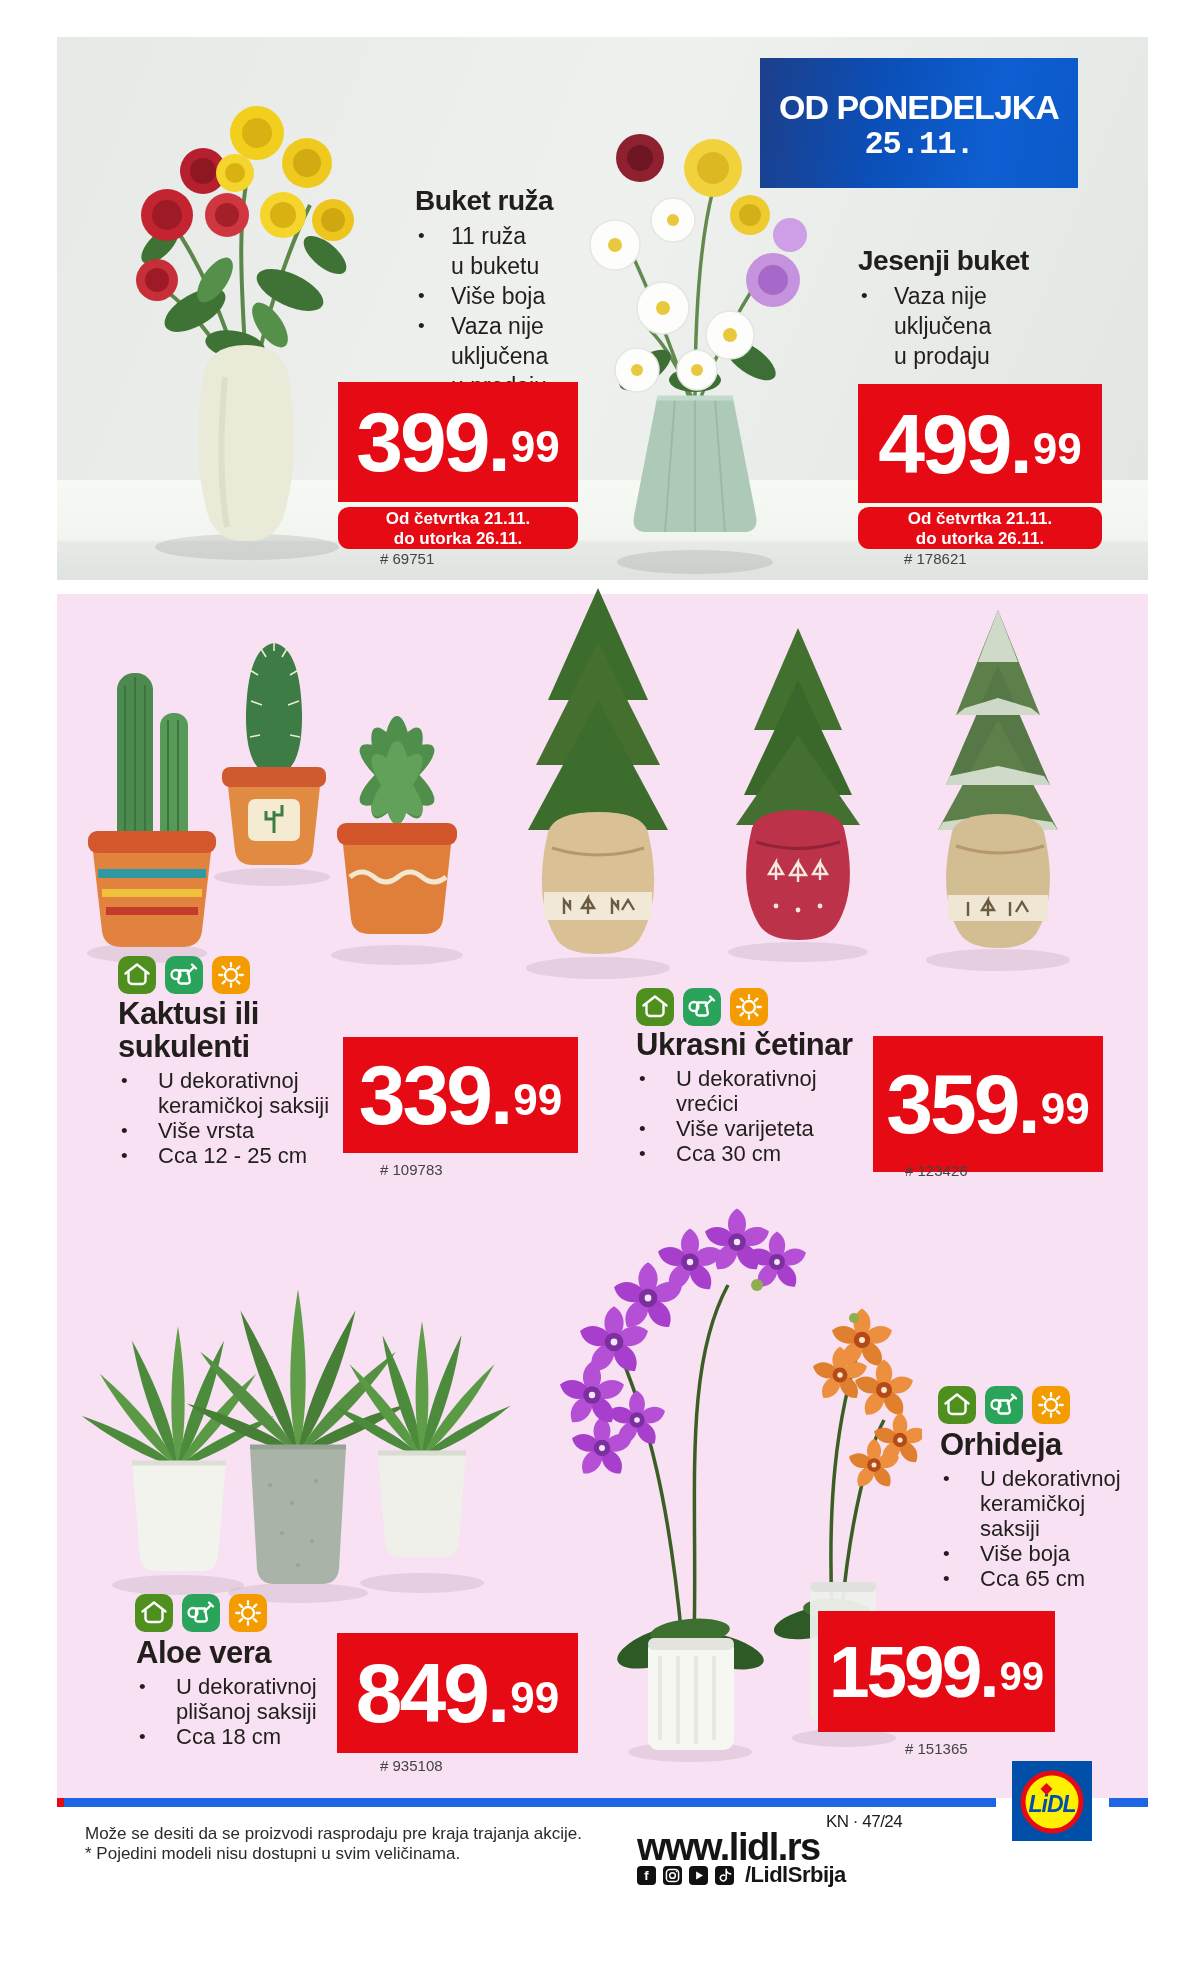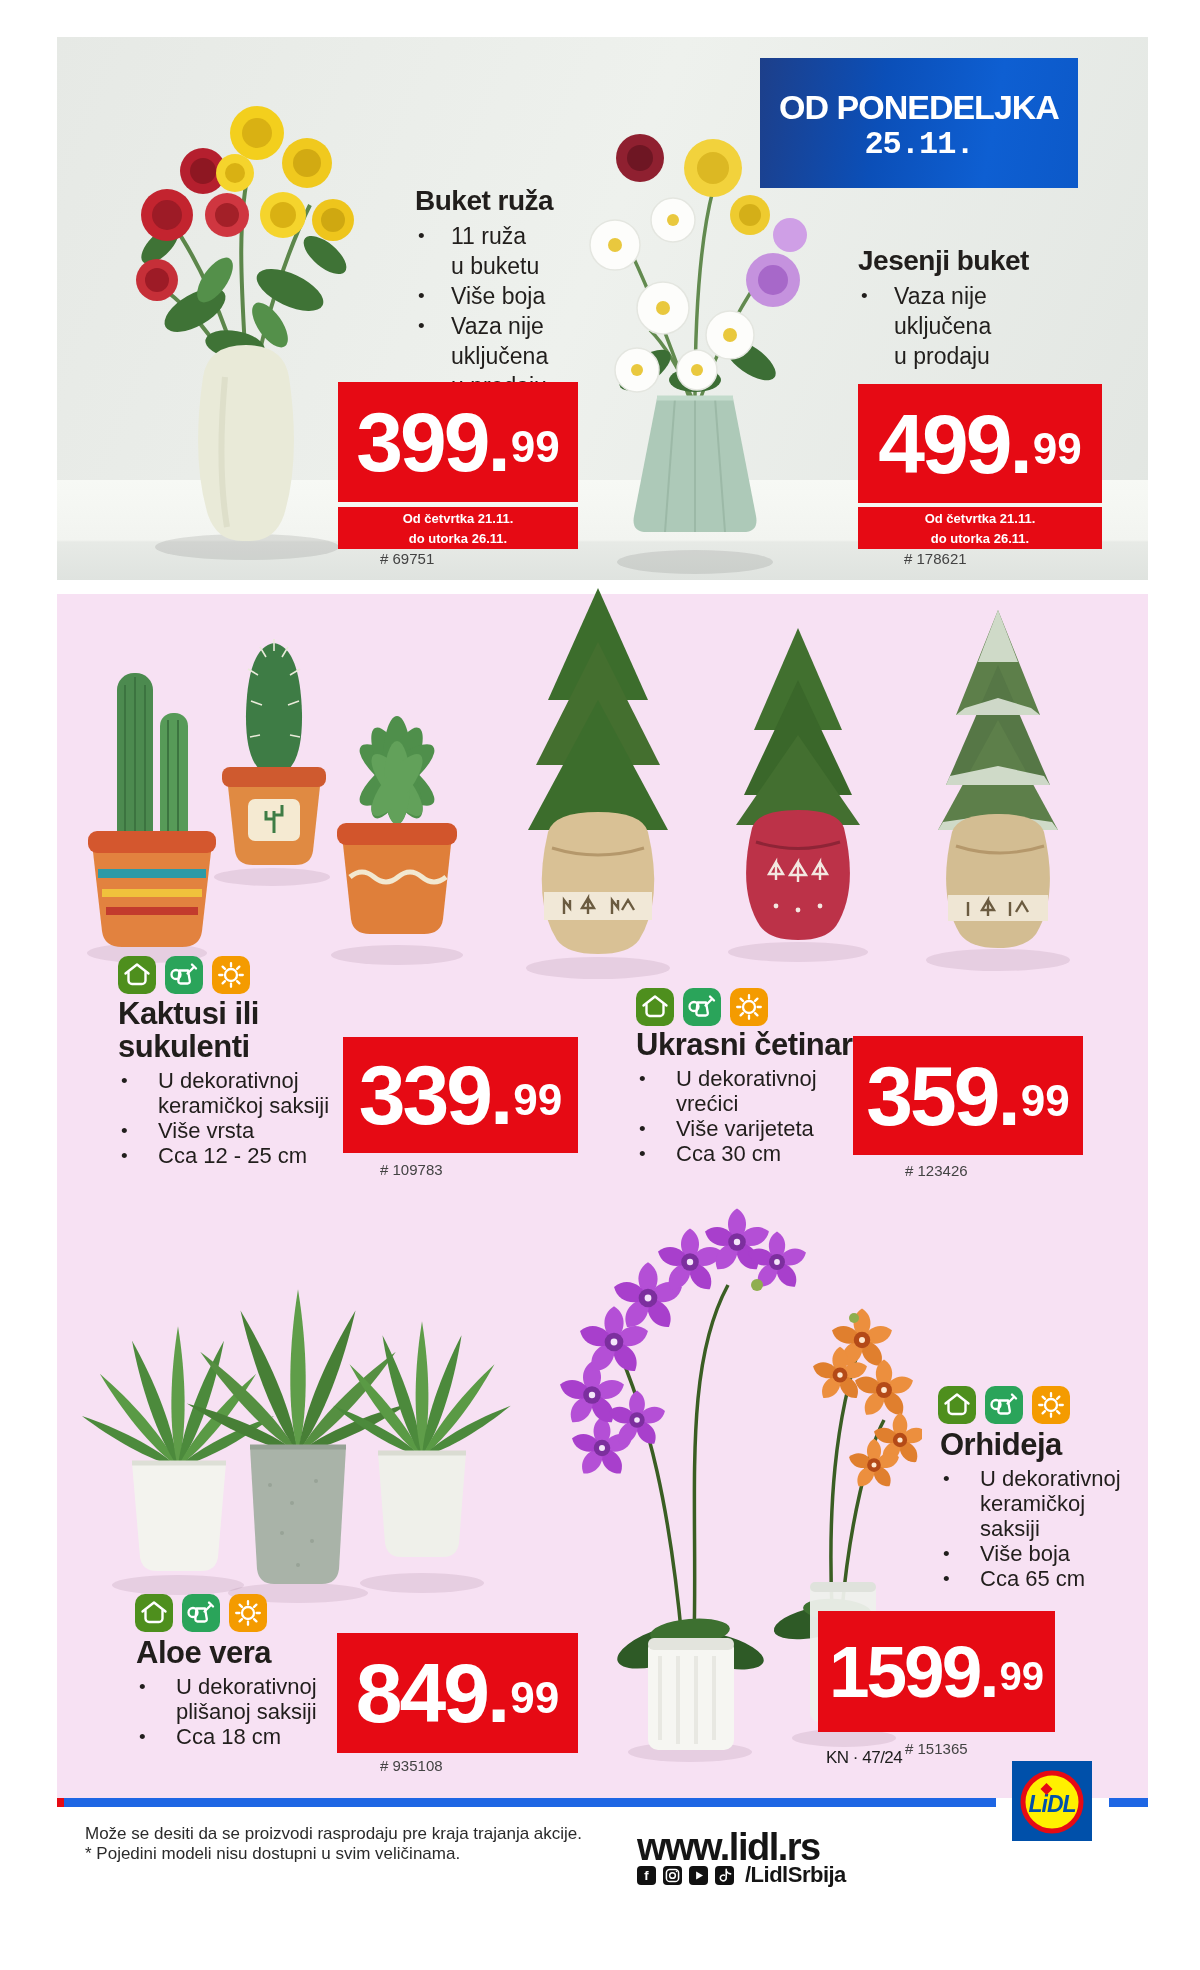--- a/index.html
+++ b/index.html
@@ -31,22 +31,22 @@
   .pink-b .brow .dot{flex:0 0 37px;}
 
   
   .price-box{position:absolute;z-index:5;background:var(--lidl_red,#e60a14);color:#fff;
              display:flex;align-items:center;justify-content:center;}
   .pint{font-size:84px;line-height:84px;font-weight:bold;letter-spacing:-3px;}
   .psup{font-size:44px;line-height:44px;font-weight:bold;margin:10px 0 0 3px;}
   .price-box.long .pint{font-size:73px;line-height:73px;}
   .price-box.long .psup{font-size:40px;line-height:40px;margin-top:9px;}
   .validity-box{position:absolute;z-index:5;background:var(--lidl_red,#e60a14);color:#fff;
-                font-size:13px;line-height:19.5px;font-weight:bold;text-align:center;
-                white-space:pre-line;padding-top:2px;box-sizing:border-box;}
+                font-size:17px;line-height:19.5px;font-weight:bold;text-align:center;
+                white-space:pre-line;padding-top:2px;box-sizing:border-box;border-radius:11px;}
   .sku{position:absolute;z-index:5;font-size:15px;color:#434343;text-align:left;}
 
   
   .pink-panel{position:absolute;left:57px;top:594px;width:1091px;height:1204px;
               background:var(--pink_bg,#f7e1f3);}
 
   .icons{position:absolute;z-index:4;display:flex;gap:9px;}
   .cicon{width:38px;height:38px;border-radius:10px;display:inline-flex;align-items:center;justify-content:center;}
   .bg-house{background:var(--icon_green_dark,#4e8f1d);}
   .bg-can{background:var(--icon_green,#2aa45a);}
@@ -55,21 +55,21 @@
   
   .blue-line{position:absolute;background:var(--footer_line_blue,#1e66e4);z-index:3;}
   .red-nib{position:absolute;background:var(--lidl_red,#e60a14);z-index:3;}
   .disclaimer{position:absolute;left:85px;top:1824px;font-size:17px;line-height:20px;color:#2b2b2b;z-index:4;}
   .website{position:absolute;left:637px;top:1826px;font-size:38px;font-weight:bold;
            letter-spacing:-1.5px;color:#151515;z-index:4;}
   .social-row{position:absolute;left:637px;top:1862px;display:flex;align-items:center;gap:7px;z-index:4;}
   .sicon{width:19px;height:19px;border-radius:4px;background:#111;display:inline-flex;
          align-items:center;justify-content:center;color:#fff;font-weight:bold;font-size:13px;}
   .handle{font-size:22px;font-weight:bold;letter-spacing:-.5px;margin-left:4px;color:#151515;}
-  .issue{position:absolute;left:826px;top:1748px;font-size:17px;letter-spacing:-.5px;color:#1d1d1d;z-index:4;}
+  .issue{position:absolute;left:826px;top:1812px;font-size:17px;letter-spacing:-.5px;color:#1d1d1d;z-index:4;}
   .lidl-logo{position:absolute;left:1012px;top:1761px;width:80px;height:80px;z-index:6;}
 </style>
 </head>
 <body>
 
 <svg width="0" height="0" style="position:absolute">
   <defs>
     <symbol id="ic-house" viewBox="0 0 38 38">
       <g stroke="#fff" stroke-width="2.4" fill="none" stroke-linecap="round" stroke-linejoin="round">
         <path d="M7.5 17.5 L19 8.5 L30.5 17.5"></path>
@@ -540,21 +540,21 @@
       </div>
     <div class="brow">
         <span class="dot">•</span>
         <span class="btxt">Više varijeteta</span>
       </div>
     <div class="brow">
         <span class="dot">•</span>
         <span class="btxt">Cca 30 cm</span>
       </div>
   </div>
-  <div class="price-box" style="left:853px;top:1036px;width:230px;height:119px">
+  <div class="price-box" style="left:873px;top:1036px;width:230px;height:136px">
     <span class="pint">359.</span>
       <span class="psup">99</span>
   </div>
   <div class="sku" style="left:905px;top:1162px;width:198px"># 123426</div>
 
   <div class="icons" style="left:135px;top:1594px">
     <span class="cicon bg-house">
         <svg width="38" height="38">
           <use href="#ic-house"></use>
         </svg>

